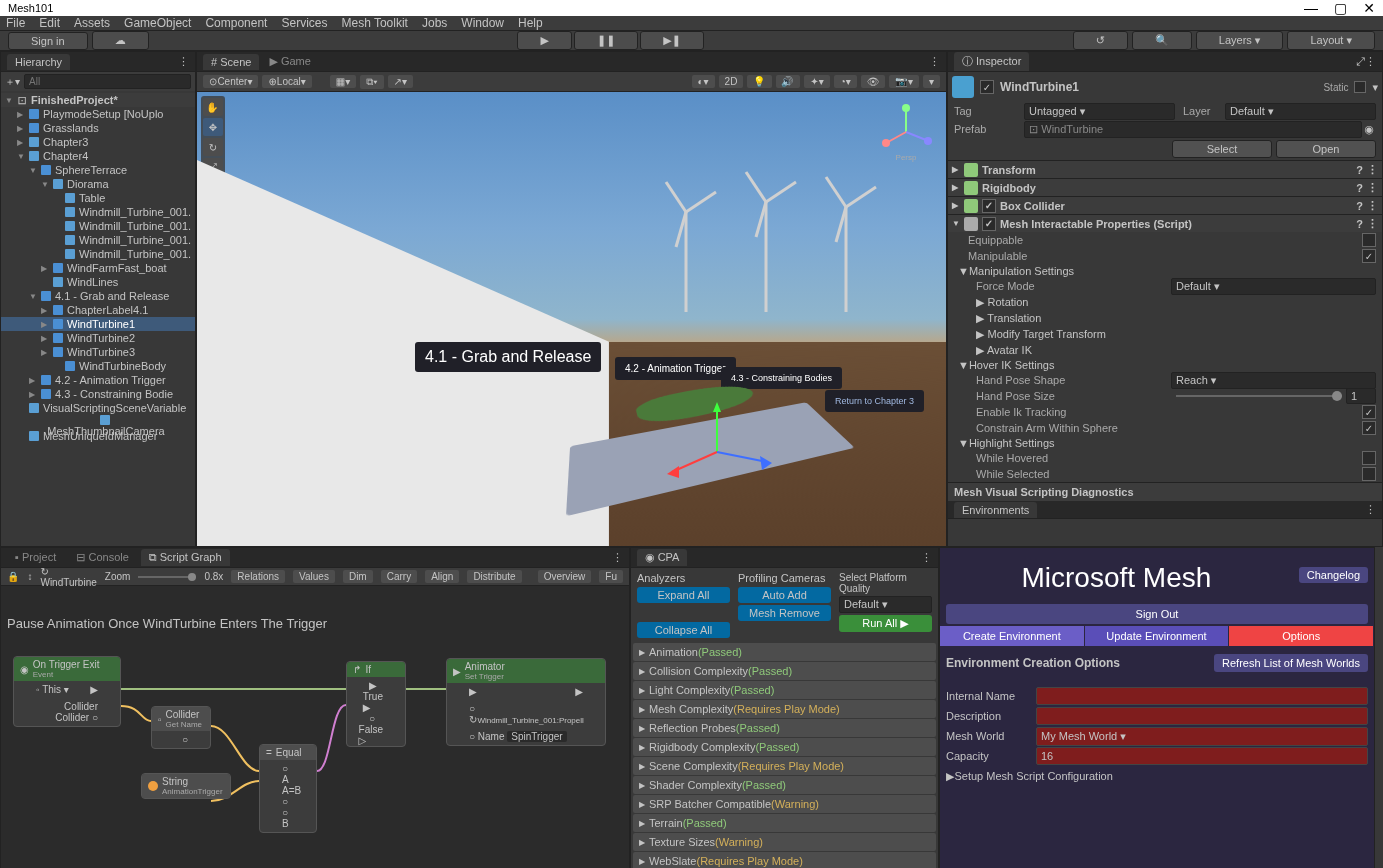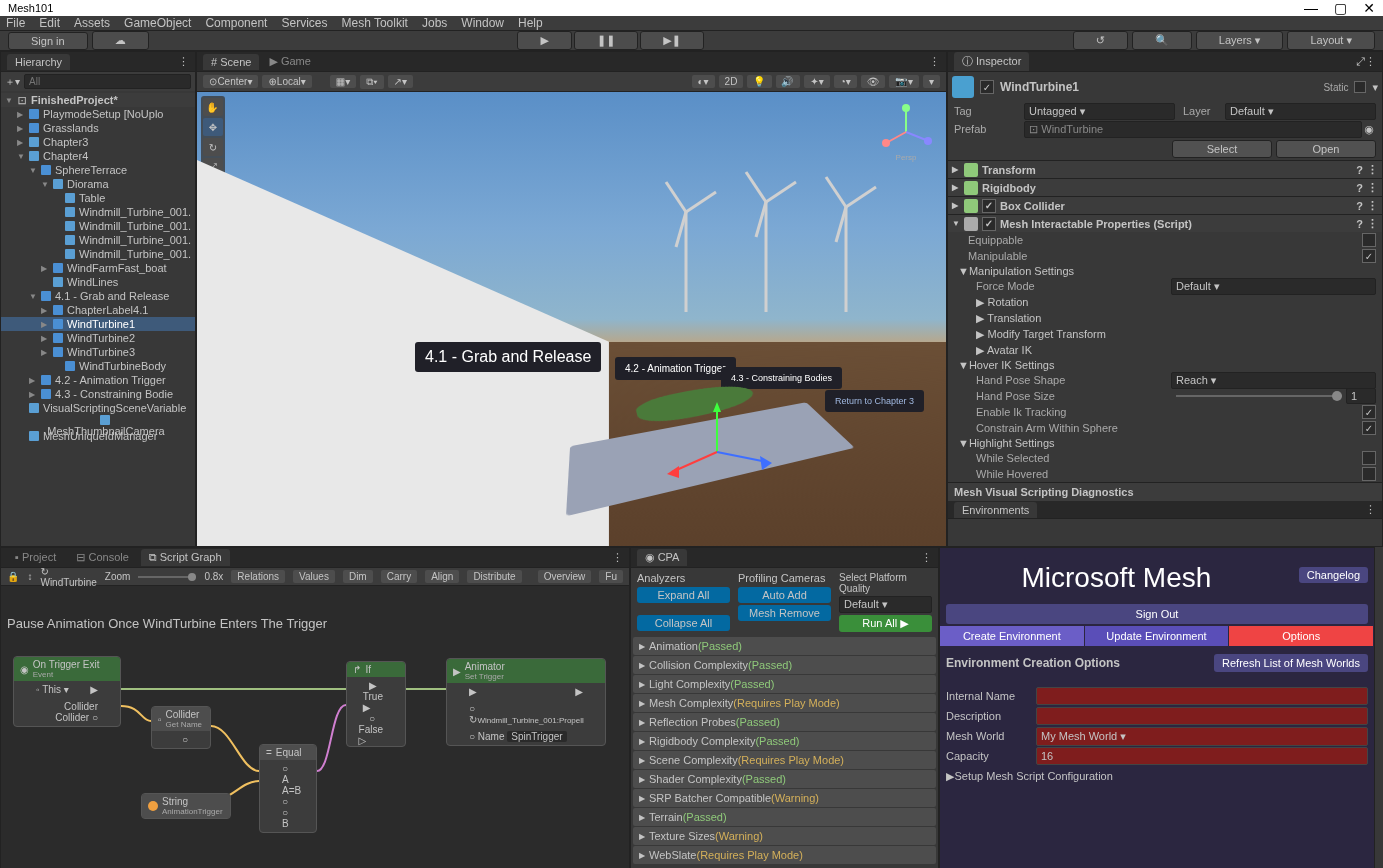--- a/index.html
+++ b/index.html
@@ -504,25 +504,25 @@
         <div class="prop-row" style="padding-left:28px">
             <span class="lbl">Enable Ik Tracking</span>
             <span class="checkbox">✓</span>
           </div>
         <div class="prop-row" style="padding-left:28px">
             <span class="lbl">Constrain Arm Within Sphere</span>
             <span class="checkbox">✓</span>
           </div>
         <div class="sub-hdr">▼ <span>Highlight Settings</span></div>
         <div class="prop-row" style="padding-left:28px">
+            <span class="lbl">While Hovered</span>
+            <span class="checkbox"></span>
+          </div>
+        <div class="prop-row" style="padding-left:28px">
             <span class="lbl">While Selected</span>
-            <span class="checkbox"></span>
-          </div>
-        <div class="prop-row" style="padding-left:28px">
-            <span class="lbl">While Hovered</span>
             <span class="checkbox"></span>
           </div>
 
         <div style="background:#3c3c3c;padding:3px 6px;border-top:1px solid #222;font-size:11px;font-weight:600">Mesh Visual Scripting Diagnostics</div>
         <div class="panel-tab" style="height:18px">
             <span class="tab">Environments</span>
             <span style="flex:1"></span>
             <span>⋮</span>
           </div>
       </div>
@@ -591,21 +591,21 @@
           <div class="nhdr">
               <span>▫</span>
               <div>
                 <div>Collider</div>
                 <div style="font-size:8px;color:#aaa">Get Name</div>
               </div>
             </div>
           <div class="nbody" style="text-align:right">○</div>
         </div>
 
-        <div class="gnode" style="left:140px;top:207px;width:90px">
+        <div class="gnode" style="left:140px;top:187px;width:90px">
           <div class="nhdr">
               <span style="width:10px;height:10px;background:#f0a040;border-radius:5px;display:inline-block"></span>
               <div>
                 <div>String</div>
                 <div style="font-size:8px;color:#aaa">AnimationTrigger</div>
               </div>
             </div>
         </div>
 
         <div class="gnode" style="left:258px;top:158px;width:58px">
@@ -645,21 +645,21 @@
           <span class="tab">◉ <span>CPA</span></span>
           <span style="flex:1"></span>
           <span>⋮</span>
         </div>
       <div style="display:flex;padding:4px 6px;gap:8px">
         <div style="flex:1">
           <div style="font-size:11px;margin-bottom:3px">Analyzers</div>
           <div style="display:flex;gap:4px">
               <span class="cpa-btn">Expand All</span>
             </div>
-          <div style="display:flex;gap:4px;margin-top:12px">
+          <div style="display:flex;gap:4px;margin-top:19px">
               <span class="cpa-btn">Collapse All</span>
             </div>
         </div>
         <div style="flex:1">
           <div style="font-size:11px;margin-bottom:3px">Profiling Cameras</div>
           <div style="display:flex;gap:4px">
               <span class="cpa-btn">Auto Add</span>
             </div>
           <div style="display:flex;gap:4px;margin-top:2px">
               <span class="cpa-btn">Mesh Remove</span>

